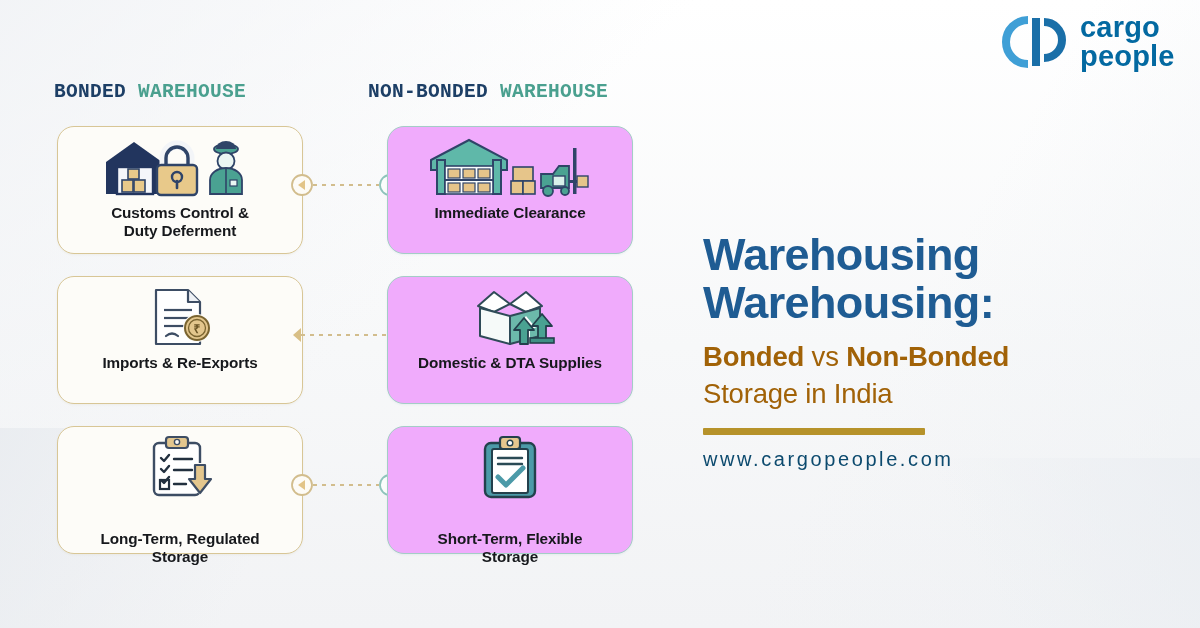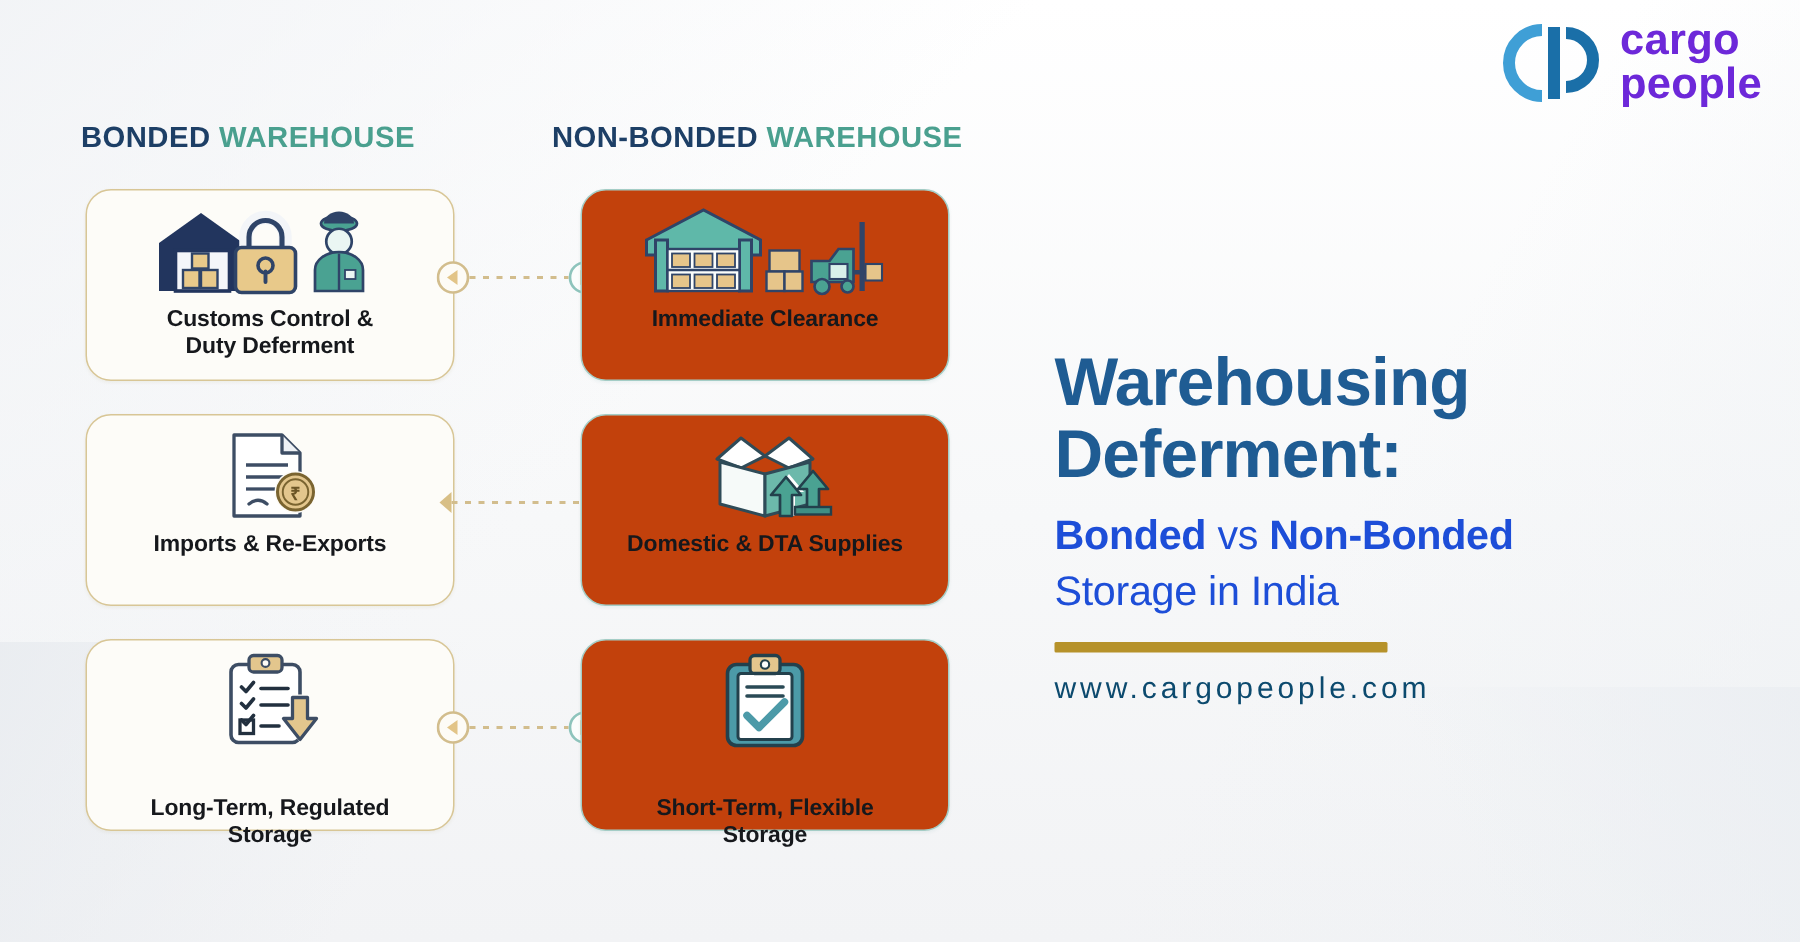--- a/index.html
+++ b/index.html
@@ -64,20 +64,21 @@
   }
   .logo-text span { display: block; }
 
   
   .col-header {
     position: absolute;
     font-size: 19.5px;
     font-weight: 800;
     letter-spacing: 0.3px;
     white-space: nowrap;
+    font-family: Liberation Mono, monospace;
   }
   .col-header.left  { left: 54px;  top: 81px; }
   .col-header.right { left: 368px; top: 81px; }
   .hdr-strong { color: #1d3f66; }
   .hdr-soft   { color: #4aa08f; }
 
   
   .board {
     position: absolute;
     left: 0; top: 0;
@@ -97,21 +98,21 @@
     justify-content: flex-start;
     padding-top: 8px;
   }
   .card.bonded {
     border: 1.6px solid #d8c696;
     background: #fdfcf8;
     box-shadow: 0 1px 2px rgba(170,150,100,0.09);
   }
   .card.nonbonded {
     border: 1.6px solid #a4cdc6;
-    background: #c2410c;
+    background: #f0abfc;
     box-shadow: 0 1px 2px rgba(100,160,150,0.09);
   }
   .card-art {
     height: 66px;
     display: flex;
     align-items: center;
     justify-content: center;
   }
   .card-label {
     margin-top: 3px;
@@ -154,21 +155,21 @@
     font-size: 45px;
     font-weight: 800;
     color: #1f5c93;
     line-height: 1.06;
     letter-spacing: -0.6px;
     margin: 0;
   }
   .title-sub {
     margin-top: 13px;
     font-size: 27.5px;
-    color: #1d4ed8;
+    color: #a16207;
     line-height: 1.33;
     letter-spacing: -0.2px;
   }
   .title-sub b { font-weight: 800; }
   .title-sub .vs { font-weight: 400; }
   .title-sub .line2 { font-weight: 400; }
   .gold-rule {
     margin-top: 15px;
     width: 222px;
     height: 7px;
@@ -189,21 +190,21 @@
 <div class="bg-wash"></div>
 <div class="bg-diag"></div>
 <div class="bg-diag2"></div>
 
 <div class="logo">
   <svg class="logo-mark" viewBox="0 0 72 60">
     <path d="M30 8 A22 22 0 1 0 30 52" fill="none" stroke="#3f9fd6" stroke-width="8" stroke-linecap="butt"></path>
     <rect x="34" y="6" width="8" height="48" fill="#1a6fa8"></rect>
     <path d="M46 10 A18 18 0 0 1 46 46" fill="none" stroke="#1a6fa8" stroke-width="8" stroke-linecap="butt"></path>
   </svg>
-  <div class="logo-text" style="color:#6d28d9">
+  <div class="logo-text" style="color:#0369a1">
     <span>cargo</span>
     <span>people</span>
   </div>
 </div>
 
 <div class="col-header left">
   <span class="hdr-strong">BONDED</span><span> </span><span class="hdr-soft">WAREHOUSE</span>
 </div>
 <div class="col-header right">
   <span class="hdr-strong">NON-BONDED</span><span> </span><span class="hdr-soft">WAREHOUSE</span>
@@ -371,21 +372,21 @@
     </div>
     <div class="card-label">Short-Term, Flexible
 Storage</div>
   </div>
 
 </div>
 
 <div class="title-block">
   <div class="title-main">
     <div>Warehousing</div>
-    <div>Deferment:</div>
+    <div>Warehousing:</div>
   </div>
   <div class="title-sub">
     <div><b>Bonded</b><span class="vs"> vs </span><b>Non-Bonded</b></div>
     <div class="line2">Storage in India</div>
   </div>
   <div class="gold-rule"></div>
   <div class="site-url">www.cargopeople.com</div>
 </div>
 
 </body></html>

